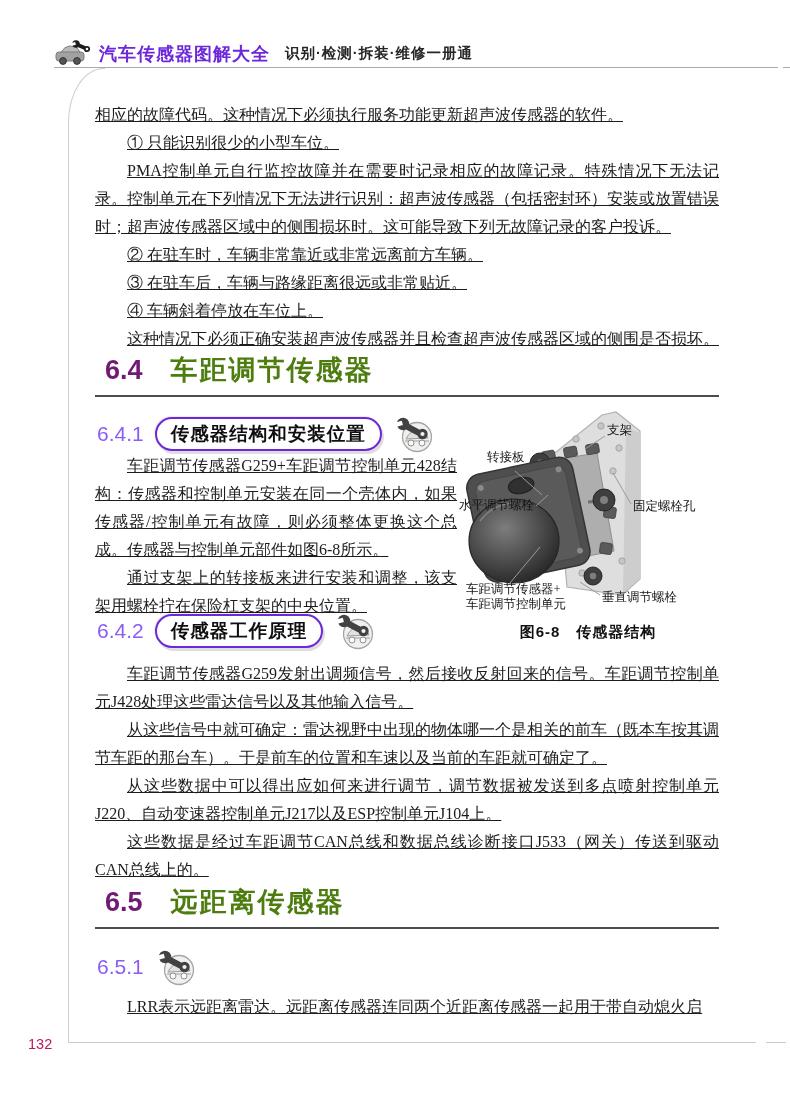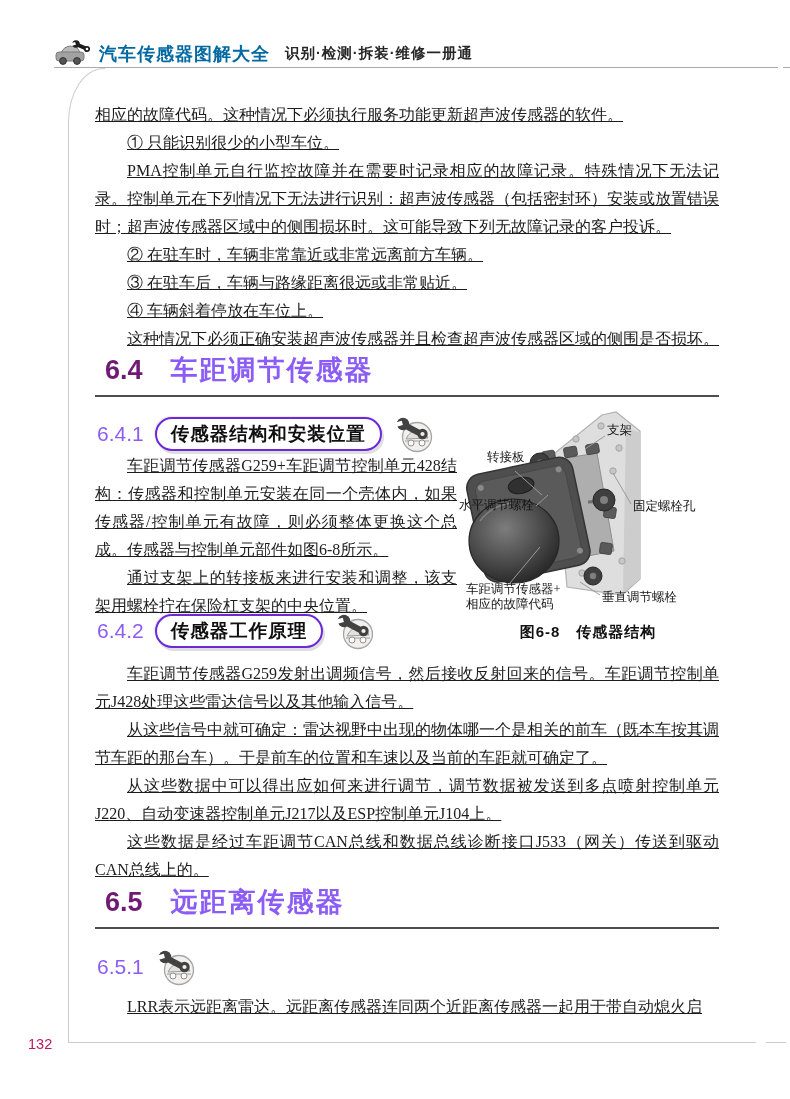--- a/index.html
+++ b/index.html
@@ -4,21 +4,21 @@
 <style>
   html,body { margin:0; padding:0; background:#ffffff; }
   .page {
     position:relative; width:790px; height:1099px; background:#ffffff;
     font-family:"Liberation Serif","DejaVu Serif",serif; color:#1c1c1c;
     overflow:hidden;
   }
   
   .hdr { position:absolute; left:54px; top:40px; display:flex; align-items:center; gap:9px;
          font-family:"Liberation Sans","DejaVu Sans",sans-serif; }
-  .hdr-title { font-size:18px; font-weight:bold; color:#0369a1; letter-spacing:1px; }
+  .hdr-title { font-size:18px; font-weight:bold; color:#6d28d9; letter-spacing:1px; }
   .hdr-sub   { font-size:14.5px; font-weight:bold; color:#262626; margin-left:6px; letter-spacing:1px; }
   .hdr-rule  { position:absolute; left:54px; top:67px; width:724px; border-top:1.5px solid #aaaaaa; }
   .hdr-rule-dash { position:absolute; left:783px; top:67px; width:7px; border-top:1.5px solid #aaaaaa; }
   
   .frame-corner { position:absolute; left:68px; top:68px; width:36px; height:54px;
                   border-left:1.5px solid #cccccc; border-top:1.5px solid #cccccc;
                   border-top-left-radius:36px 54px; }
   .frame-left   { position:absolute; left:68px; top:120px; height:923px; border-left:1.5px solid #cccccc; }
   .frame-bottom { position:absolute; left:68px; top:1042px; width:688px; border-top:1.5px solid #cccccc; }
   .frame-bottom-dash { position:absolute; left:766px; top:1042px; width:20px; border-top:1.5px solid #cccccc; }
@@ -27,21 +27,21 @@
   
   .body-text { font-size:16px; line-height:28px; text-align:justify; color:#1c1c1c;text-decoration:underline; }
   .body-text p { margin:0; }
   .ind { text-indent:2em; }
   .intro { position:absolute; left:95px; top:101px; width:624px; }
   
   .sec-head { position:absolute; left:95px; width:624px;
               font-family:"Liberation Sans","DejaVu Sans",sans-serif; }
   .sec-line { display:flex; align-items:baseline; padding-left:10px; }
   .sec-num  { font-size:27px; font-weight:bold; color:#701a75; }
-  .sec-ttl  { font-size:27px; font-weight:bold; color:#8b5cf6; margin-left:28px; letter-spacing:2px; }
+  .sec-ttl  { font-size:27px; font-weight:bold; color:#4d7c0f; margin-left:28px; letter-spacing:2px; }
   .sec-rule { border-top:2.5px solid #4d4d4d; margin-top:7px; }
   
   .sub-head { position:absolute; left:97px; display:flex; align-items:center; gap:11px;
               font-family:"Liberation Sans","DejaVu Sans",sans-serif; }
   .sub-num  { font-size:21px; color:#8b5cf6; }
   .badge { border:2px solid #6d28d9; border-radius:19px; padding:2px 14px 3px;
            font-weight:bold; font-size:18.5px; color:#0f0f0f; background:#ffffff;
            box-shadow:2px 3px 0 0 #dedede, -1px -1px 0 0 #ececec; letter-spacing:1px; }
   .sub-icon { width:42px; height:38px; }
   
@@ -192,21 +192,21 @@
         <line x1="179" y1="101" x2="161" y2="70"></line>
         <line x1="58" y1="180" x2="88" y2="144"></line>
         <line x1="148" y1="192" x2="128" y2="179"></line>
       </g>
     </svg>
     <div class="fig-label" style="left:155px; top:20px;">支架</div>
     <div class="fig-label" style="left:35px;  top:47px;">转接板</div>
     <div class="fig-label" style="left:7px;   top:95px;">水平调节螺栓</div>
     <div class="fig-label" style="left:181px; top:96px;">固定螺栓孔</div>
     <div class="fig-label" style="left:14px;  top:179px;">车距调节传感器+</div>
-    <div class="fig-label" style="left:14px;  top:194px;">相应的故障代码</div>
+    <div class="fig-label" style="left:14px;  top:194px;">车距调节控制单元</div>
     <div class="fig-label" style="left:150px; top:187px;">垂直调节螺栓</div>
     <div class="fig-caption">图6-8　传感器结构</div>
   </div>
 
   <div class="sub-head" style="top:612px;">
     <span class="sub-num">6.4.2</span>
     <span class="badge">传感器工作原理</span>
     <svg class="sub-icon" viewBox="0 0 42 38">
       <circle cx="24" cy="22" r="14.5" fill="#f1f0ee" stroke="#a5a5a5" stroke-width="1.3"></circle>
       <path d="M13,24 Q17,15 25,16 Q33,17 35,23 Z" fill="#e2e1df" stroke="#9c9c9c" stroke-width="1"></path>

